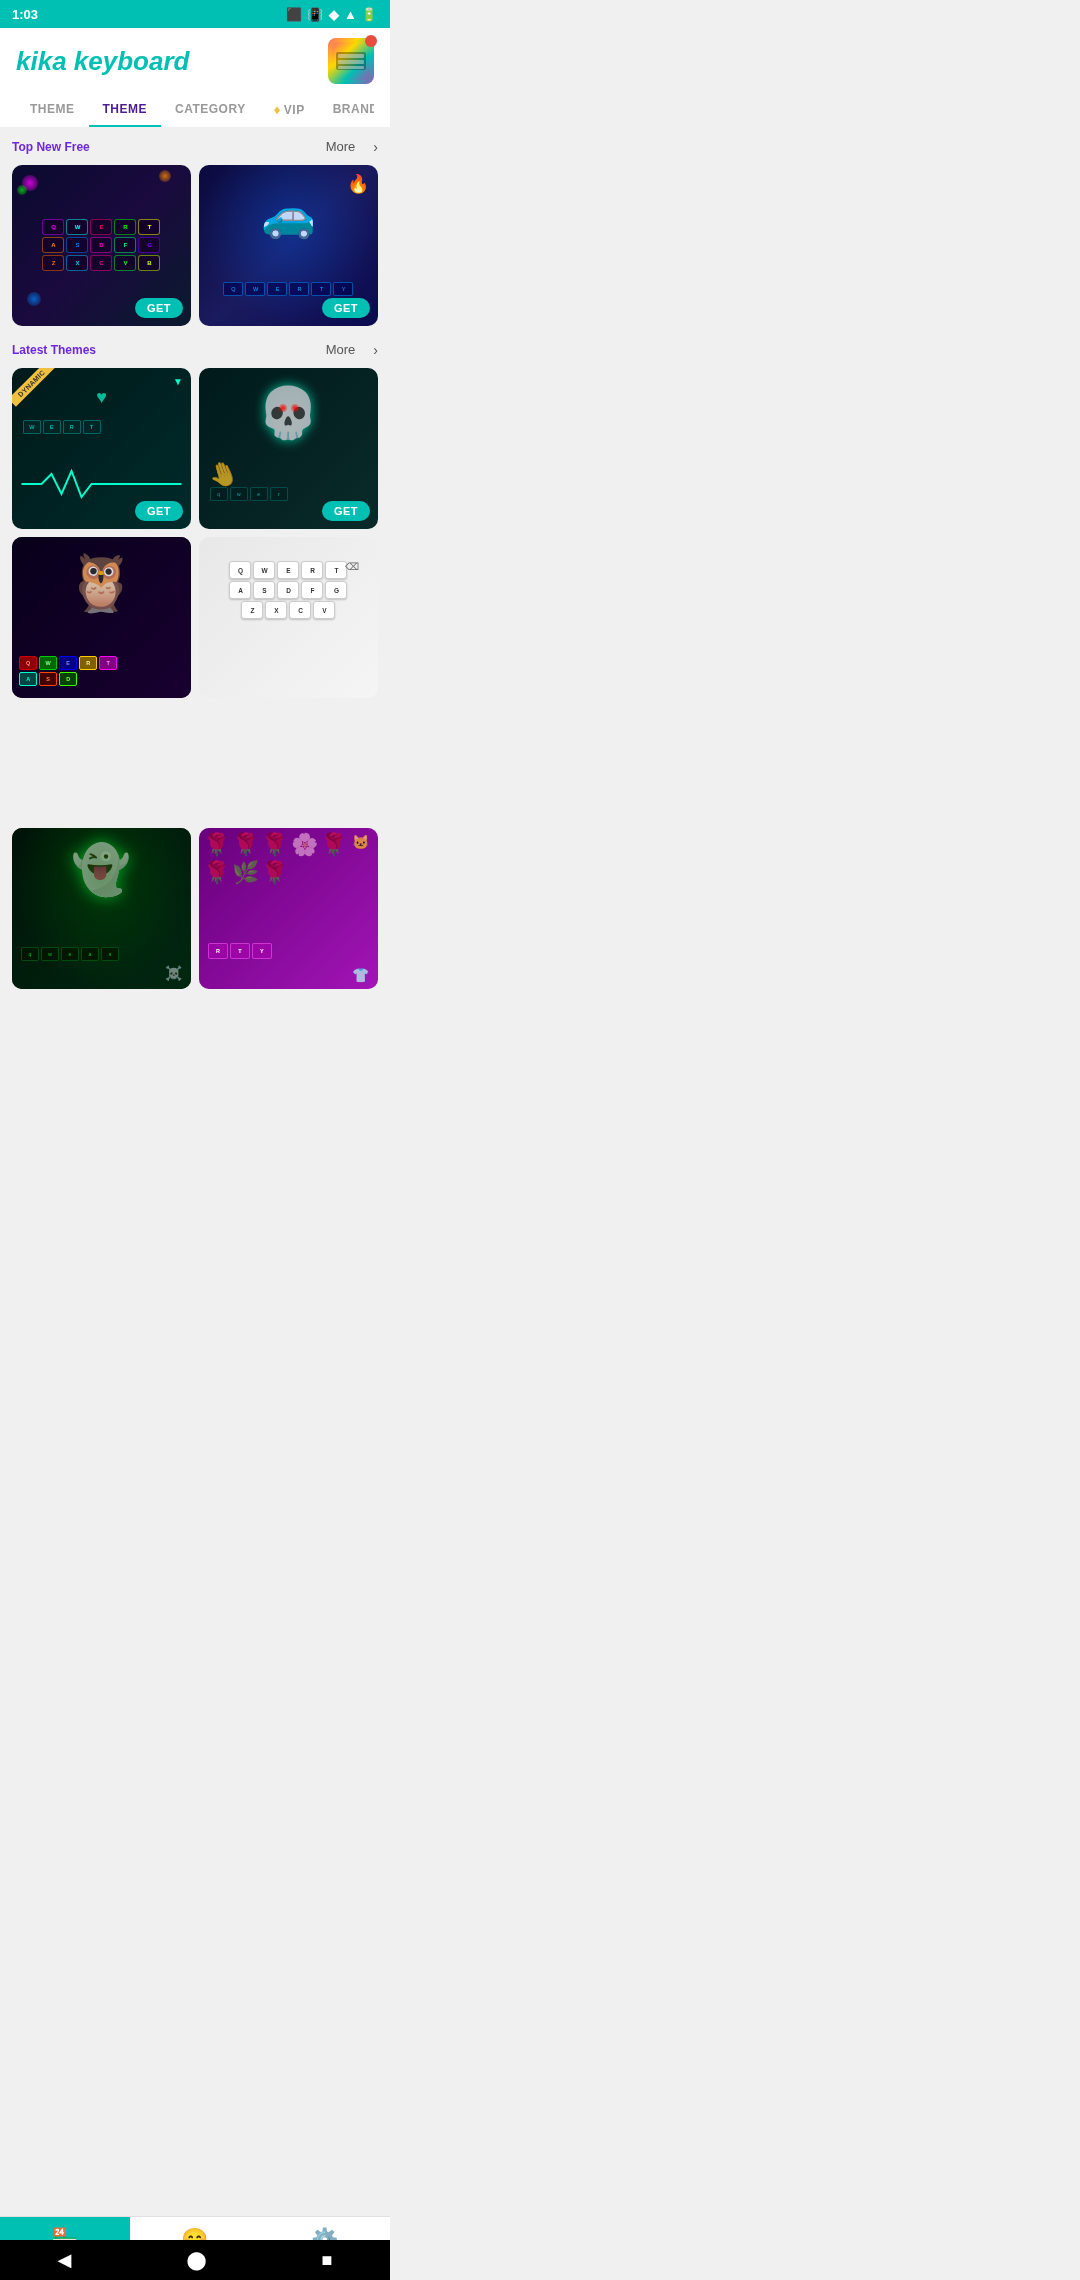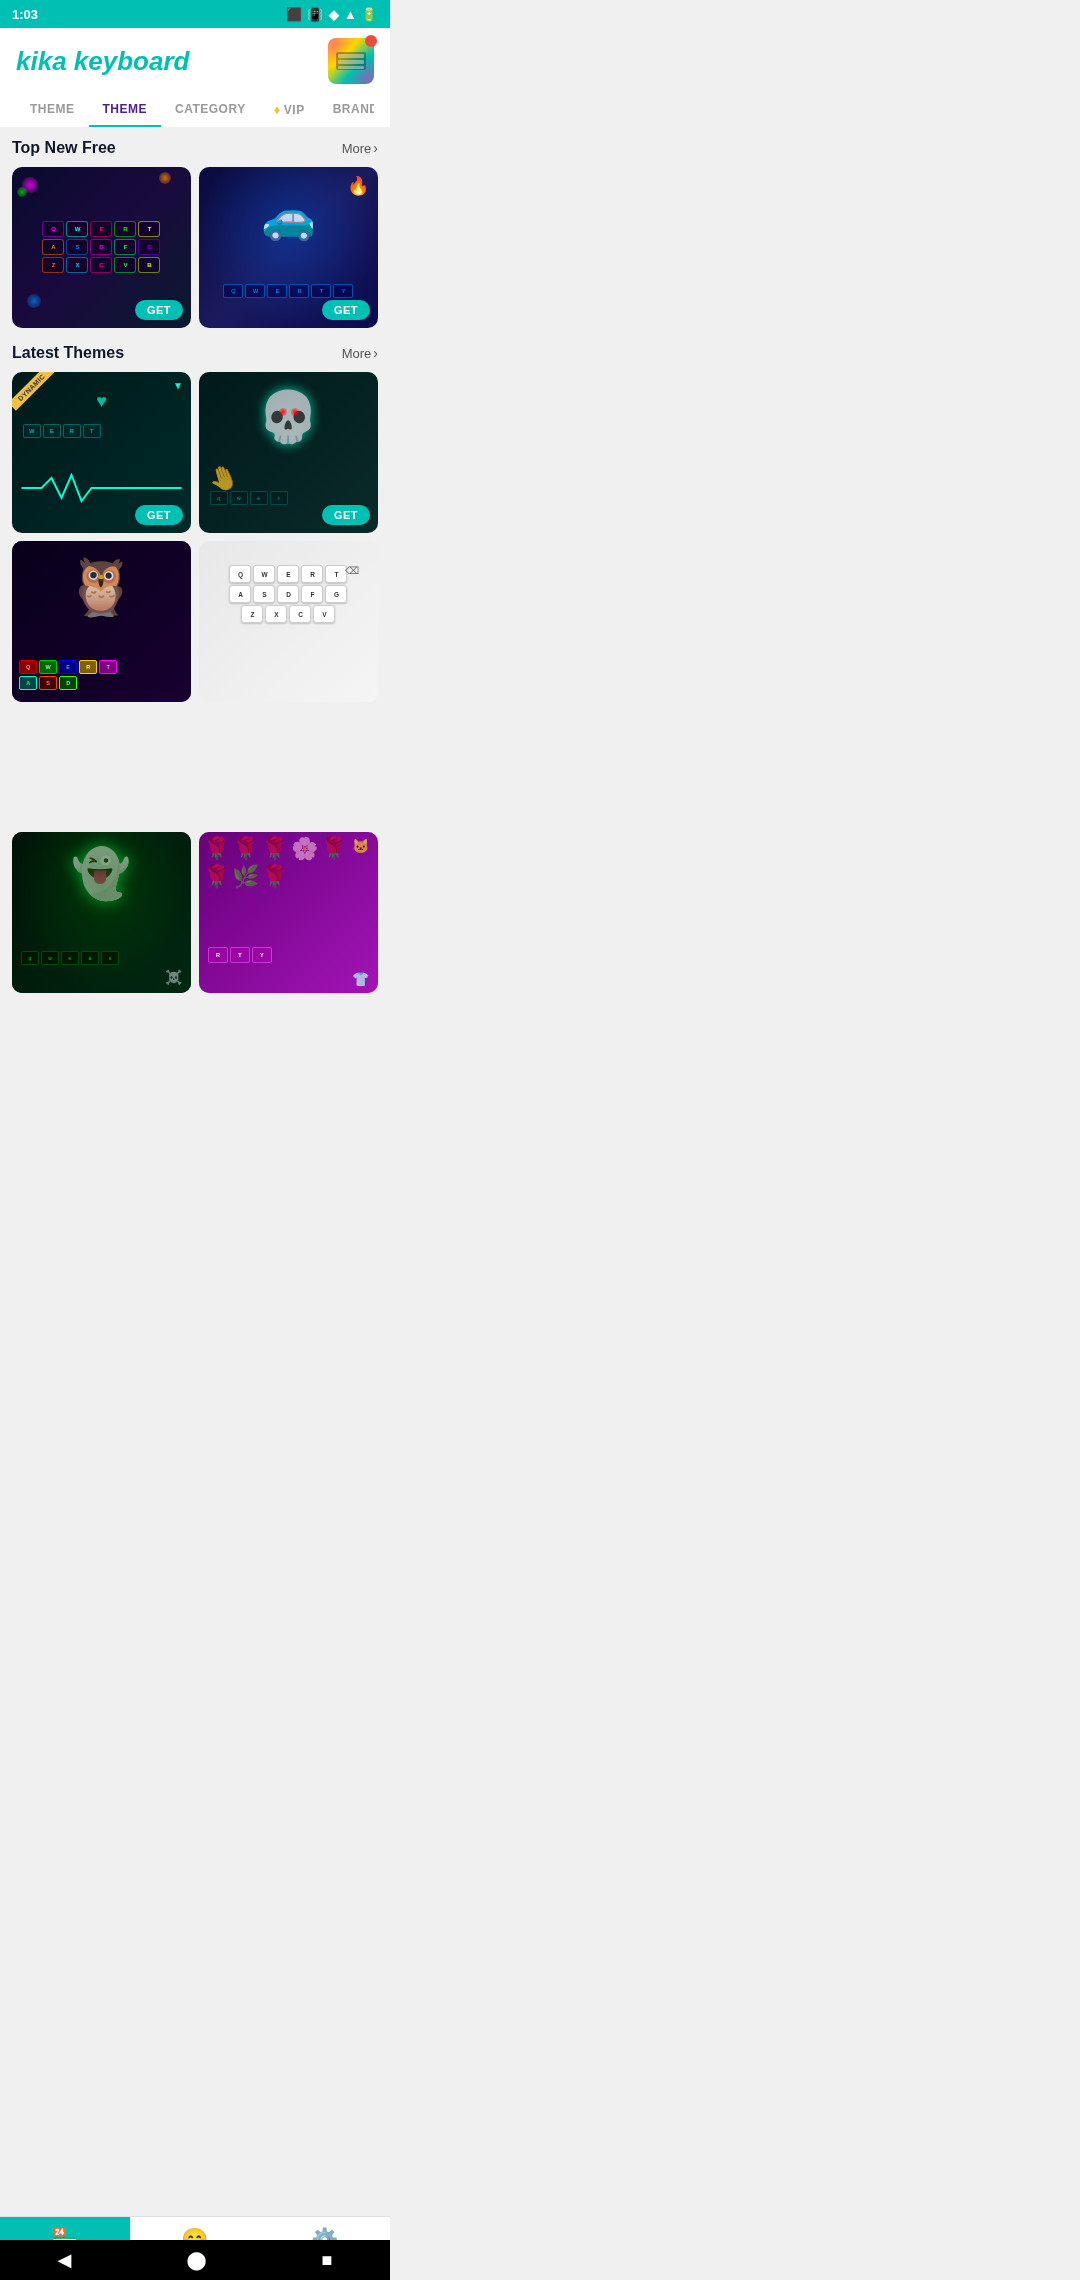--- a/index.html
+++ b/index.html
@@ -108,30 +108,29 @@
     }
 
     
     .section-header {
       display: flex;
       justify-content: space-between;
       align-items: center;
       margin-bottom: 10px;
     }
     .section-title {
-      font-size: 16px;
+      font-size: 12px;
       font-weight: 700;
-      color: #0f172a;
+      color: #6d28d9;
     }
     .more-link {
       color: #555;
       font-size: 13px;
       display: flex;
-      align-items: center;
-      gap: 2px;
+      gap: 18px;
       margin-left: 41px;
     }
     .chevron-right {
       font-size: 14px;
       color: #555;
     }
 
     
     .theme-grid {
       display: grid;

